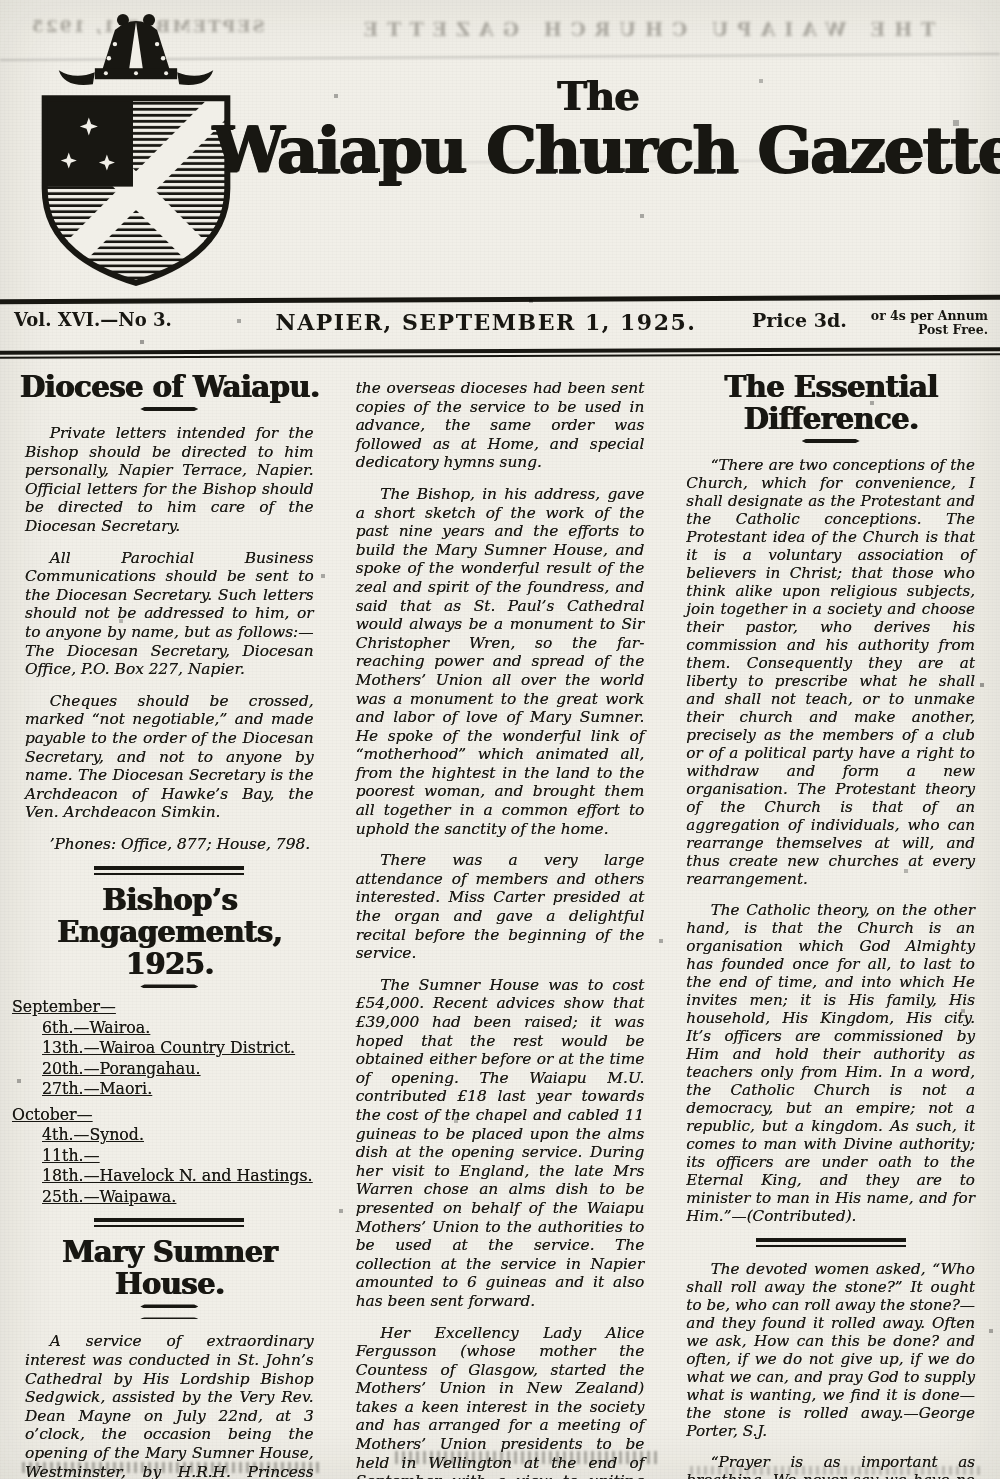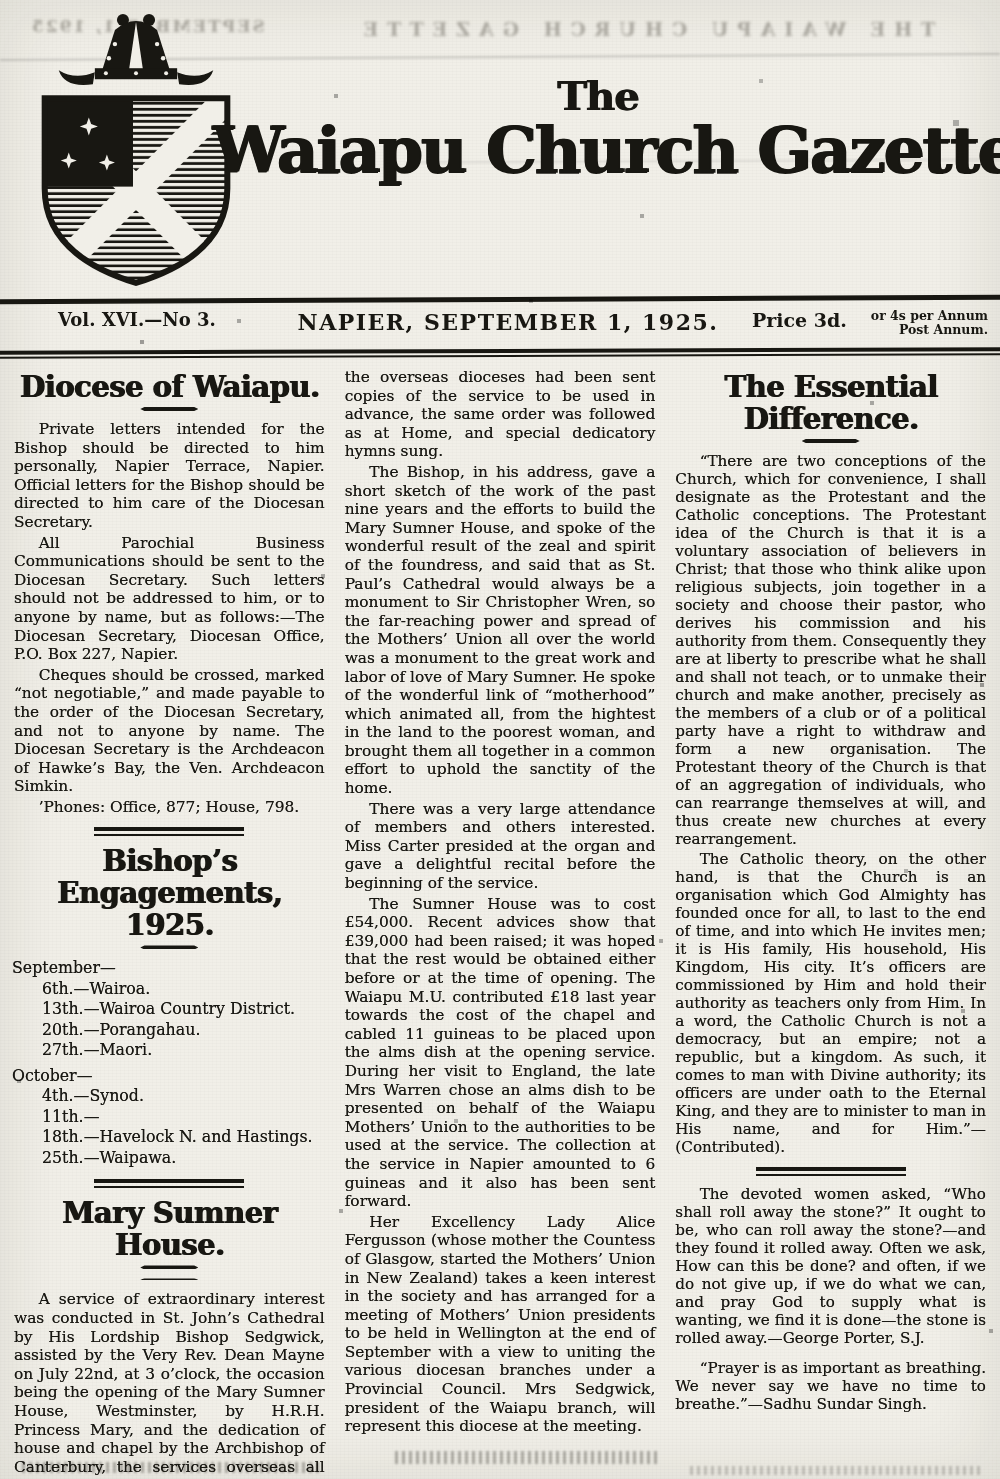--- a/index.html
+++ b/index.html
@@ -58,55 +58,55 @@
     position:absolute;left:212px;right:2px;top:112px;margin:0;text-align:center;
     font-size:64px;font-weight:bold;letter-spacing:-2px;white-space:nowrap;
     text-shadow:1.8px 0 0 currentColor, 0 1px 0 currentColor;
   }
   .rule-top{position:absolute;top:297px;left:0;right:0;height:5px;background:#181712;transform:rotate(-.25deg);}
   .info-row{
     position:absolute;top:309px;left:14px;right:12px;
     display:flex;align-items:flex-start;justify-content:space-between;
     font-weight:bold;
   }
-  .vol{font-size:18px;width:230px;margin-left:44px;}
+  .vol{font-size:18px;width:230px;}
   .dateline{font-size:22px;letter-spacing:1.5px;text-align:center;flex:1;}
   .price-group{display:flex;gap:24px;width:260px;justify-content:flex-end;align-items:flex-start;}
   .price{font-size:19px;}
   .price-note{font-size:12.5px;line-height:14px;text-align:right;}
   .rule-double{position:absolute;top:349px;left:0;right:0;transform:rotate(-.2deg);}
   .rule-double i{display:block;background:#181712;}
   .rule-double i:first-child{height:4px;margin-bottom:2px;}
   .rule-double i:last-child{height:2px;}
   
   .cols{position:absolute;top:366px;left:12px;right:12px;bottom:0;display:flex;gap:16px;}
   .col{flex:1;min-width:0;overflow:hidden;}
-  p{margin:2px;font-size:15.4px;line-height:18.6px;text-align:justify;
-    text-shadow:0 0 .5px rgba(24,23,18,.75);}
+  p{margin:13px;font-size:15.4px;line-height:18.6px;text-align:justify;
+    text-shadow:0 0 .5px rgba(24,23,18,.75);font-style:italic;}
   p.indent{text-indent:1.6em;}
   .col3 p{line-height:18px;font-size:15.2px;}
   .head-bl{
     margin:5px 0 4px;text-align:center;font-size:29px;line-height:32px;font-weight:bold;
     letter-spacing:-.5px;text-shadow:1.2px 0 0 currentColor;
   }
   .swell{
     width:58px;height:4px;background:#181712;margin:2px auto 9px;
     clip-path:polygon(0 50%,7% 0,93% 0,100% 50%,93% 100%,7% 100%);
   }
   .swell.thin{height:2px;margin:4px auto 10px;}
   .subhead{
     margin:10px 0 2px;text-align:center;font-size:20px;font-weight:normal;
     letter-spacing:1px;text-shadow:.6px 0 0 currentColor;
   }
   .divider{margin:11px auto 9px;width:150px;}
   .divider i{display:block;background:#181712;}
   .divider i:first-child{height:4px;margin-bottom:3px;}
   .divider i:last-child{height:2px;}
   
-  .sched{font-size:15.8px;line-height:20.5px;text-shadow:0 0 .5px rgba(24,23,18,.75);}
+  .sched{font-size:15.8px;line-height:20.5px;text-shadow:0 0 .5px rgba(24,23,18,.75);text-decoration:underline;}
   .sched .month{margin-top:5px;}
   .sched .item{padding-left:30px;}
   .note-sp{margin-top:12px;}
 </style>
 </head>
 <body>
 
 <div class="page">
 
   <div class="bleed bleed-left">SEPTEMBER 1, 1925</div>
@@ -164,21 +164,21 @@
     <div class="title-the">The</div>
     <h1 class="title-main">Waiapu Church Gazette.</h1>
     <div class="rule-top"></div>
     <div class="info-row">
       <div class="vol">Vol. XVI.—No 3.</div>
       <div class="dateline">NAPIER,  SEPTEMBER 1, 1925.</div>
       <div class="price-group">
         <span class="price">Price 3d.</span>
         <span class="price-note">
           <span>or 4s per Annum</span><br>
-          <span>Post Annum.</span>
+          <span>Post Free.</span>
         </span>
       </div>
     </div>
     <div class="rule-double">
         <i></i>
         <i></i>
       </div>
   </header>
 
   <main class="cols">

